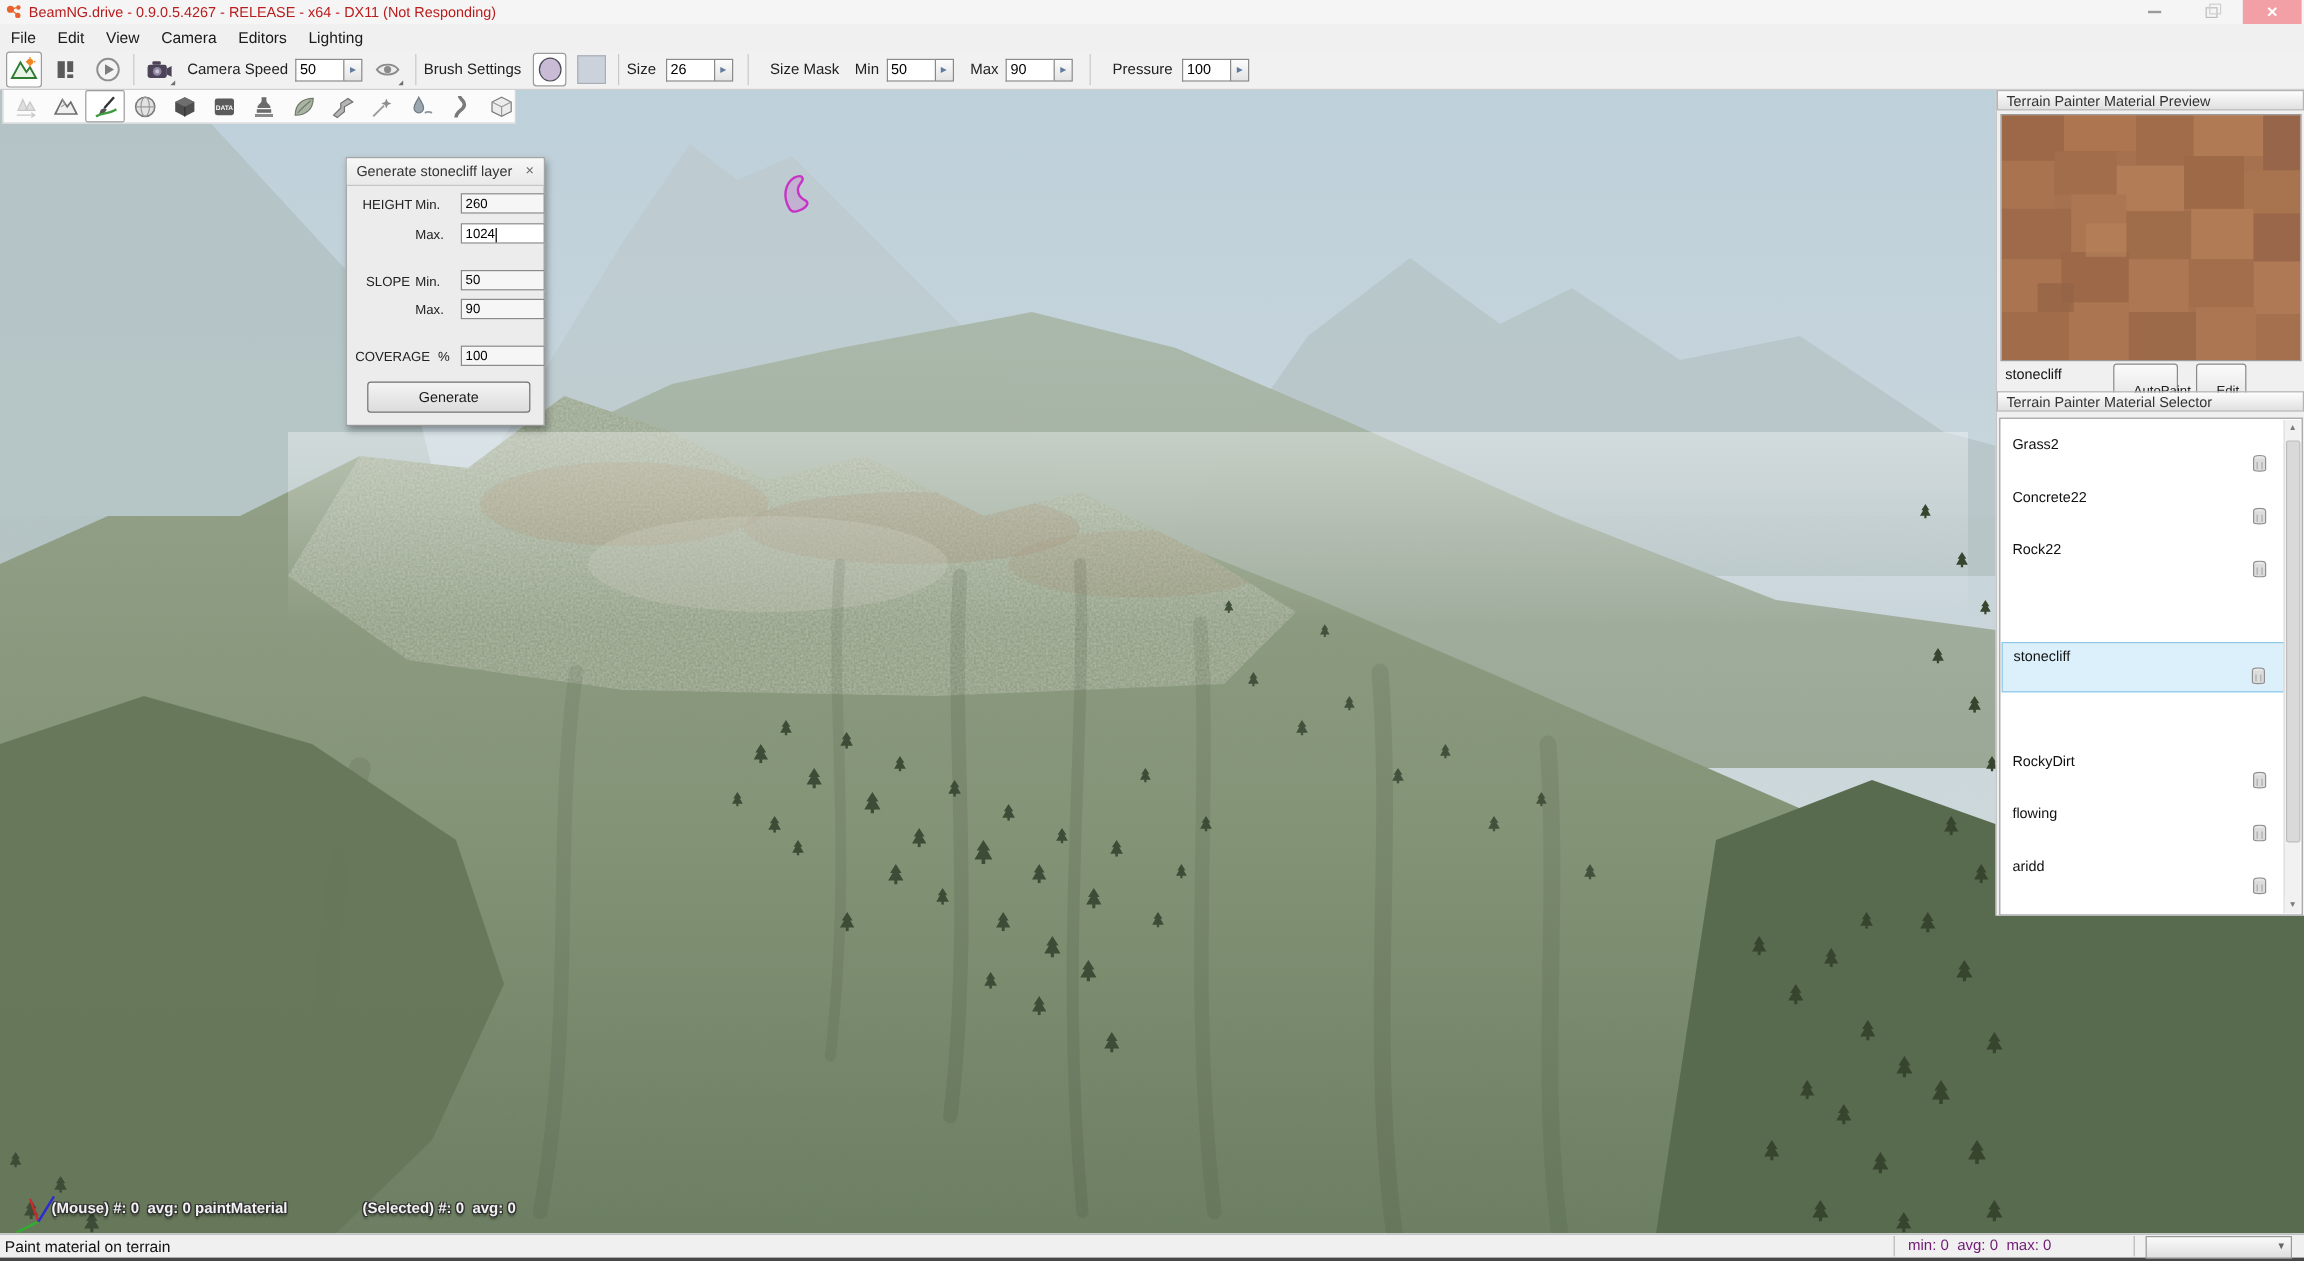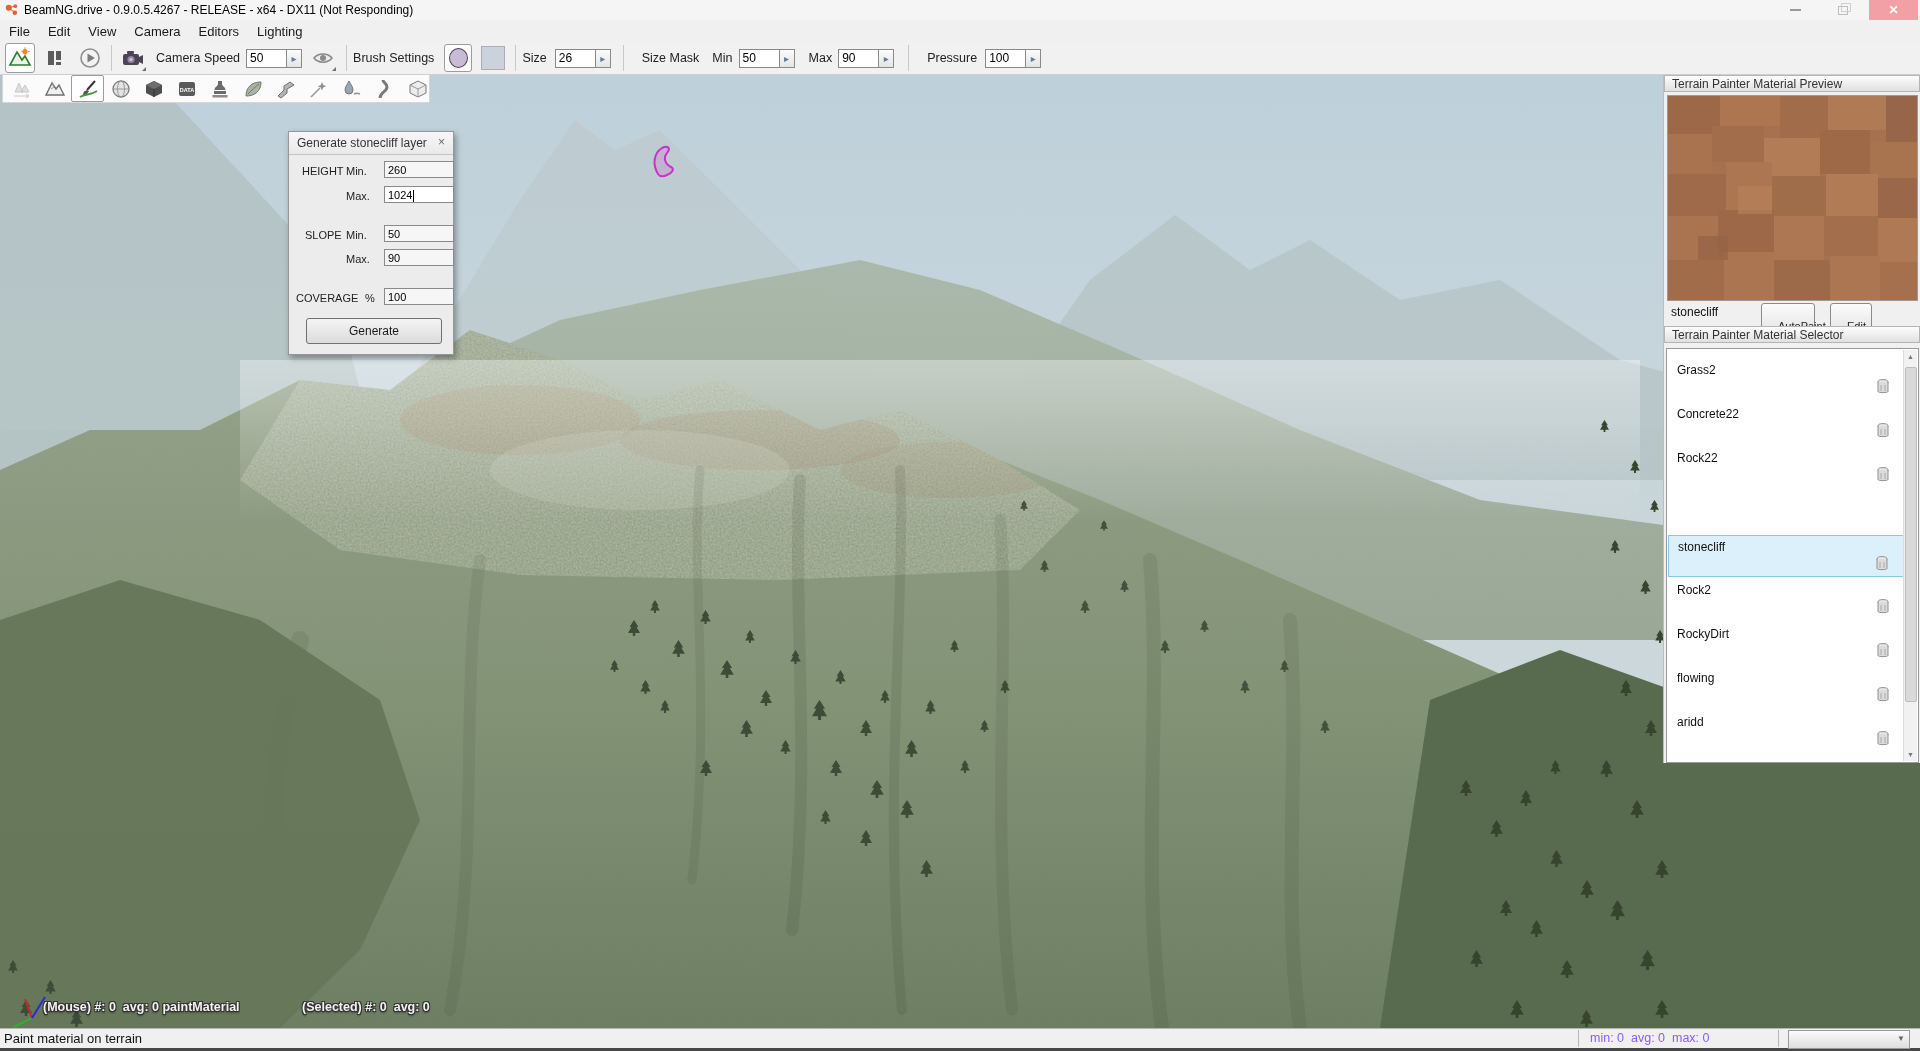--- a/index.html
+++ b/index.html
@@ -2,21 +2,21 @@
 <html><head>
 <meta charset="utf-8">
 <style>
   html,body{margin:0;padding:0;}
   body{width:1920px;height:1051px;overflow:hidden;font-family:"Liberation Sans",sans-serif;background:#f0f0f0;position:relative;-webkit-font-smoothing:antialiased;}
   .win{position:absolute;inset:0;background:#f0f0f0;}
 
   
   .titlebar{position:absolute;left:0;top:0;width:1920px;height:20px;background:#f5f5f5;}
   .app-icon{position:absolute;left:5px;top:3px;width:15px;height:15px;}
-  .title-text{position:absolute;left:24px;top:3px;font-size:12px;color:#000000;white-space:pre;}
+  .title-text{position:absolute;left:24px;top:3px;font-size:12px;color:#b91c1c;white-space:pre;}
   .wbtn{position:absolute;top:0;height:20px;display:flex;align-items:center;justify-content:center;}
   .wbtn-min{left:1773px;width:45px;}
   .wbtn-min .bar{width:11px;height:2px;background:#9a9a9a;}
   .wbtn-res{left:1820px;width:45px;}
   .wbtn-res .sq{width:8px;height:7px;border:1px solid #bdbdbd;background:#f5f5f5;position:relative;}
   .wbtn-res .sq::before{content:"";position:absolute;left:2px;top:-4px;width:8px;height:7px;border:1px solid #cfcfcf;}
   .wbtn-close{left:1869px;width:49px;background:#f2a0a6;color:#fff;font-size:12px;font-weight:bold;}
 
   
   .menubar{position:absolute;left:0;top:20px;width:1920px;height:22px;background:#f0f0f0;display:flex;align-items:center;padding-left:0;box-sizing:border-box;}
@@ -74,21 +74,21 @@
   .mrow .trash{position:absolute;right:14px;top:20px;}
   .mrow.selected{background:#dcf0fb;border:1px solid #8cc7e8;box-sizing:border-box;}
   .scroll{position:absolute;right:1px;top:1px;width:13px;height:411px;background:#f1f1f1;border-left:1px solid #dcdcdc;}
   .sbtn{position:absolute;left:0;width:13px;height:13px;background:#f1f1f1;font-size:7px;color:#7a7a7a;text-align:center;line-height:13px;}
   .sthumb{position:absolute;left:1px;top:17px;width:10px;height:333px;background:#d9d9d9;border:1px solid #bdbdbd;border-radius:2px;}
 
   
   .statusbar{position:absolute;left:0;top:1028px;width:1920px;height:23px;background:#f0f0f0;border-top:1px solid #b5b5b5;border-bottom:3px solid #474747;box-sizing:border-box;}
   .sb-msg{position:absolute;left:4px;top:2px;font-size:13px;color:#111;}
   .sb-sep{position:absolute;top:1px;width:1px;height:17px;background:#b9b9b9;}
-  .sb-stats{position:absolute;left:1590px;top:2px;font-size:12.5px;color:#8b5cf6;white-space:pre;text-align:center;}
+  .sb-stats{position:absolute;left:1590px;top:2px;font-size:12.5px;color:#701a75;white-space:pre;text-align:center;}
   .combo{position:absolute;left:1788px;top:1px;width:120px;height:17px;border:1px solid #9a9a9a;background:linear-gradient(#fafafa,#dfdfdf);}
   .combo .arr{position:absolute;right:4px;top:3px;font-size:8px;color:#666;}
 </style>
 </head>
 <body>
 
 <div class="win">
 
   <div class="titlebar">
     <svg class="app-icon" viewBox="0 0 16 16">
@@ -445,28 +445,20 @@
             </svg>
         </div>
         <div class="mrow selected" style="top:186px">
           <div class="lbl">stonecliff</div>
           <svg class="trash" width="14" height="16" viewBox="0 0 14 16">
               <ellipse cx="7" cy="3" rx="5" ry="2.4" fill="#e8e8e8" stroke="#8f8f8f"></ellipse>
               <path d="M2 3 V12.5 C2 14 12 14 12 12.5 V3" fill="#dcdcdc" stroke="#8f8f8f"></path>
               <path d="M5 6 v6 M9 6 v6" stroke="#aaa"></path>
             </svg>
         </div>
-        <div class="mrow" style="top:230px">
-          <div class="lbl">Rock2</div>
-          <svg class="trash" width="14" height="16" viewBox="0 0 14 16">
-              <ellipse cx="7" cy="3" rx="5" ry="2.4" fill="#e8e8e8" stroke="#8f8f8f"></ellipse>
-              <path d="M2 3 V12.5 C2 14 12 14 12 12.5 V3" fill="#dcdcdc" stroke="#8f8f8f"></path>
-              <path d="M5 6 v6 M9 6 v6" stroke="#aaa"></path>
-            </svg>
-        </div>
         <div class="mrow" style="top:274px">
           <div class="lbl">RockyDirt</div>
           <svg class="trash" width="14" height="16" viewBox="0 0 14 16">
               <ellipse cx="7" cy="3" rx="5" ry="2.4" fill="#e8e8e8" stroke="#8f8f8f"></ellipse>
               <path d="M2 3 V12.5 C2 14 12 14 12 12.5 V3" fill="#dcdcdc" stroke="#8f8f8f"></path>
               <path d="M5 6 v6 M9 6 v6" stroke="#aaa"></path>
             </svg>
         </div>
         <div class="mrow" style="top:318px">
           <div class="lbl">flowing</div>

